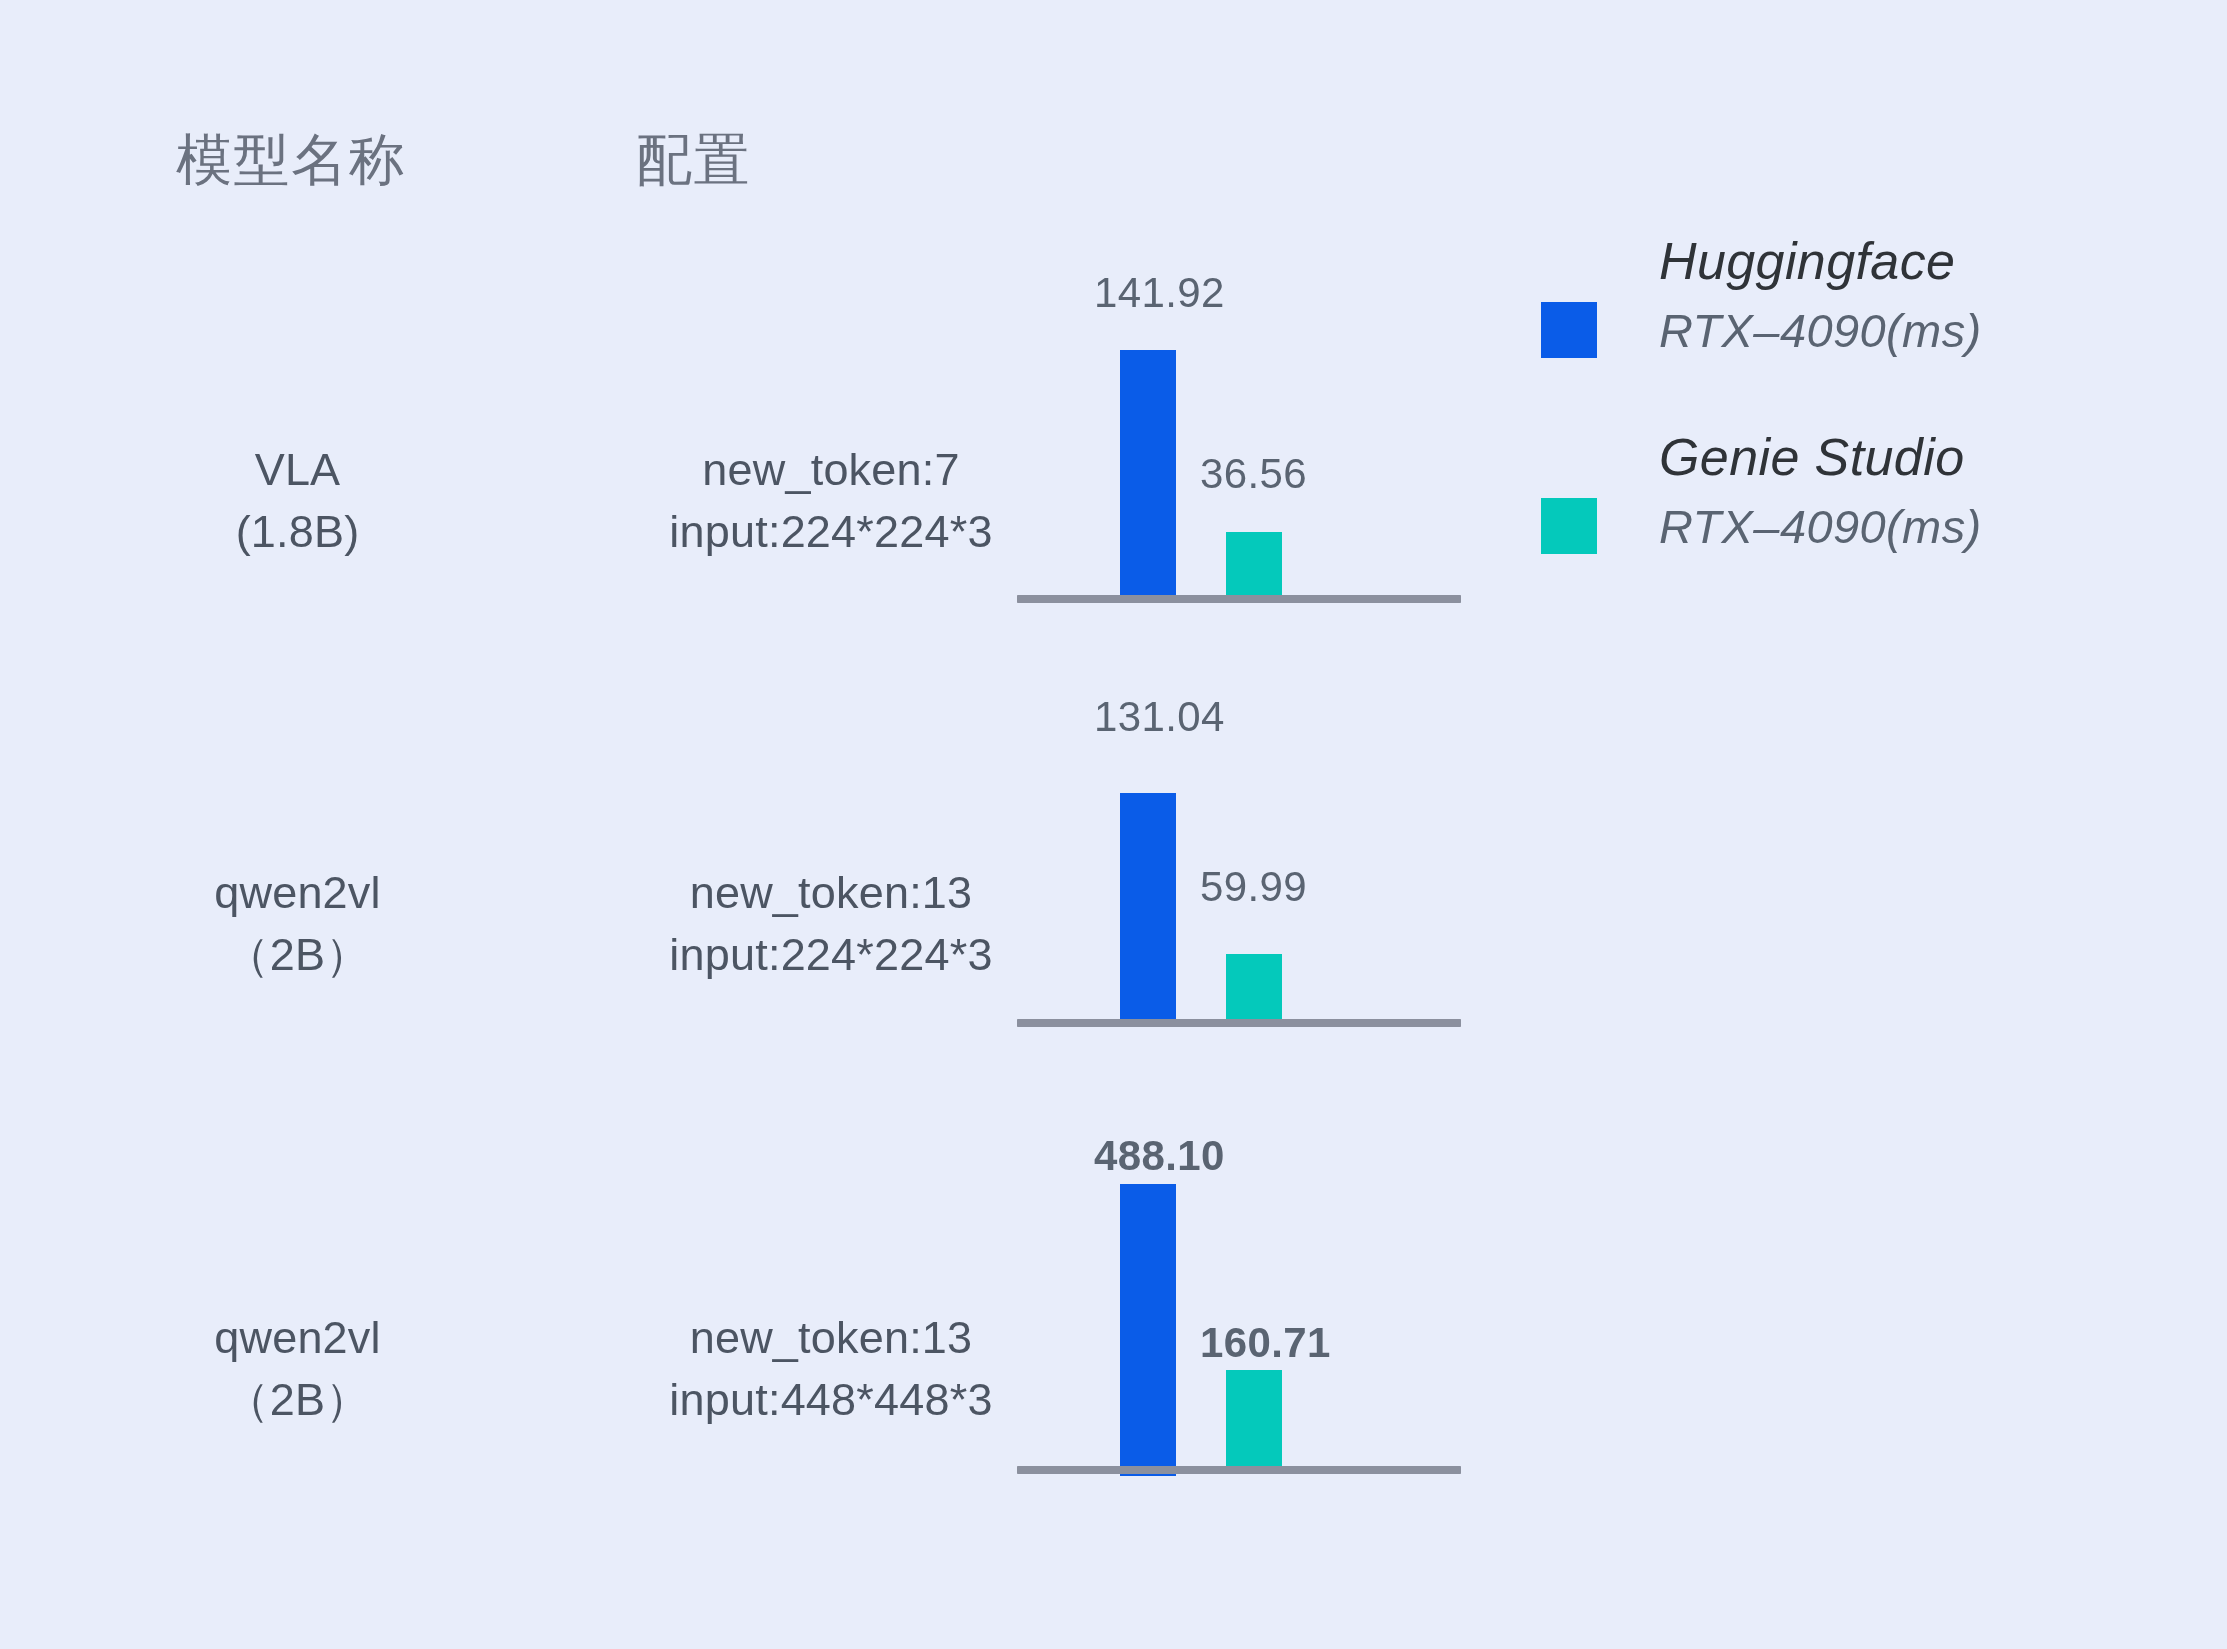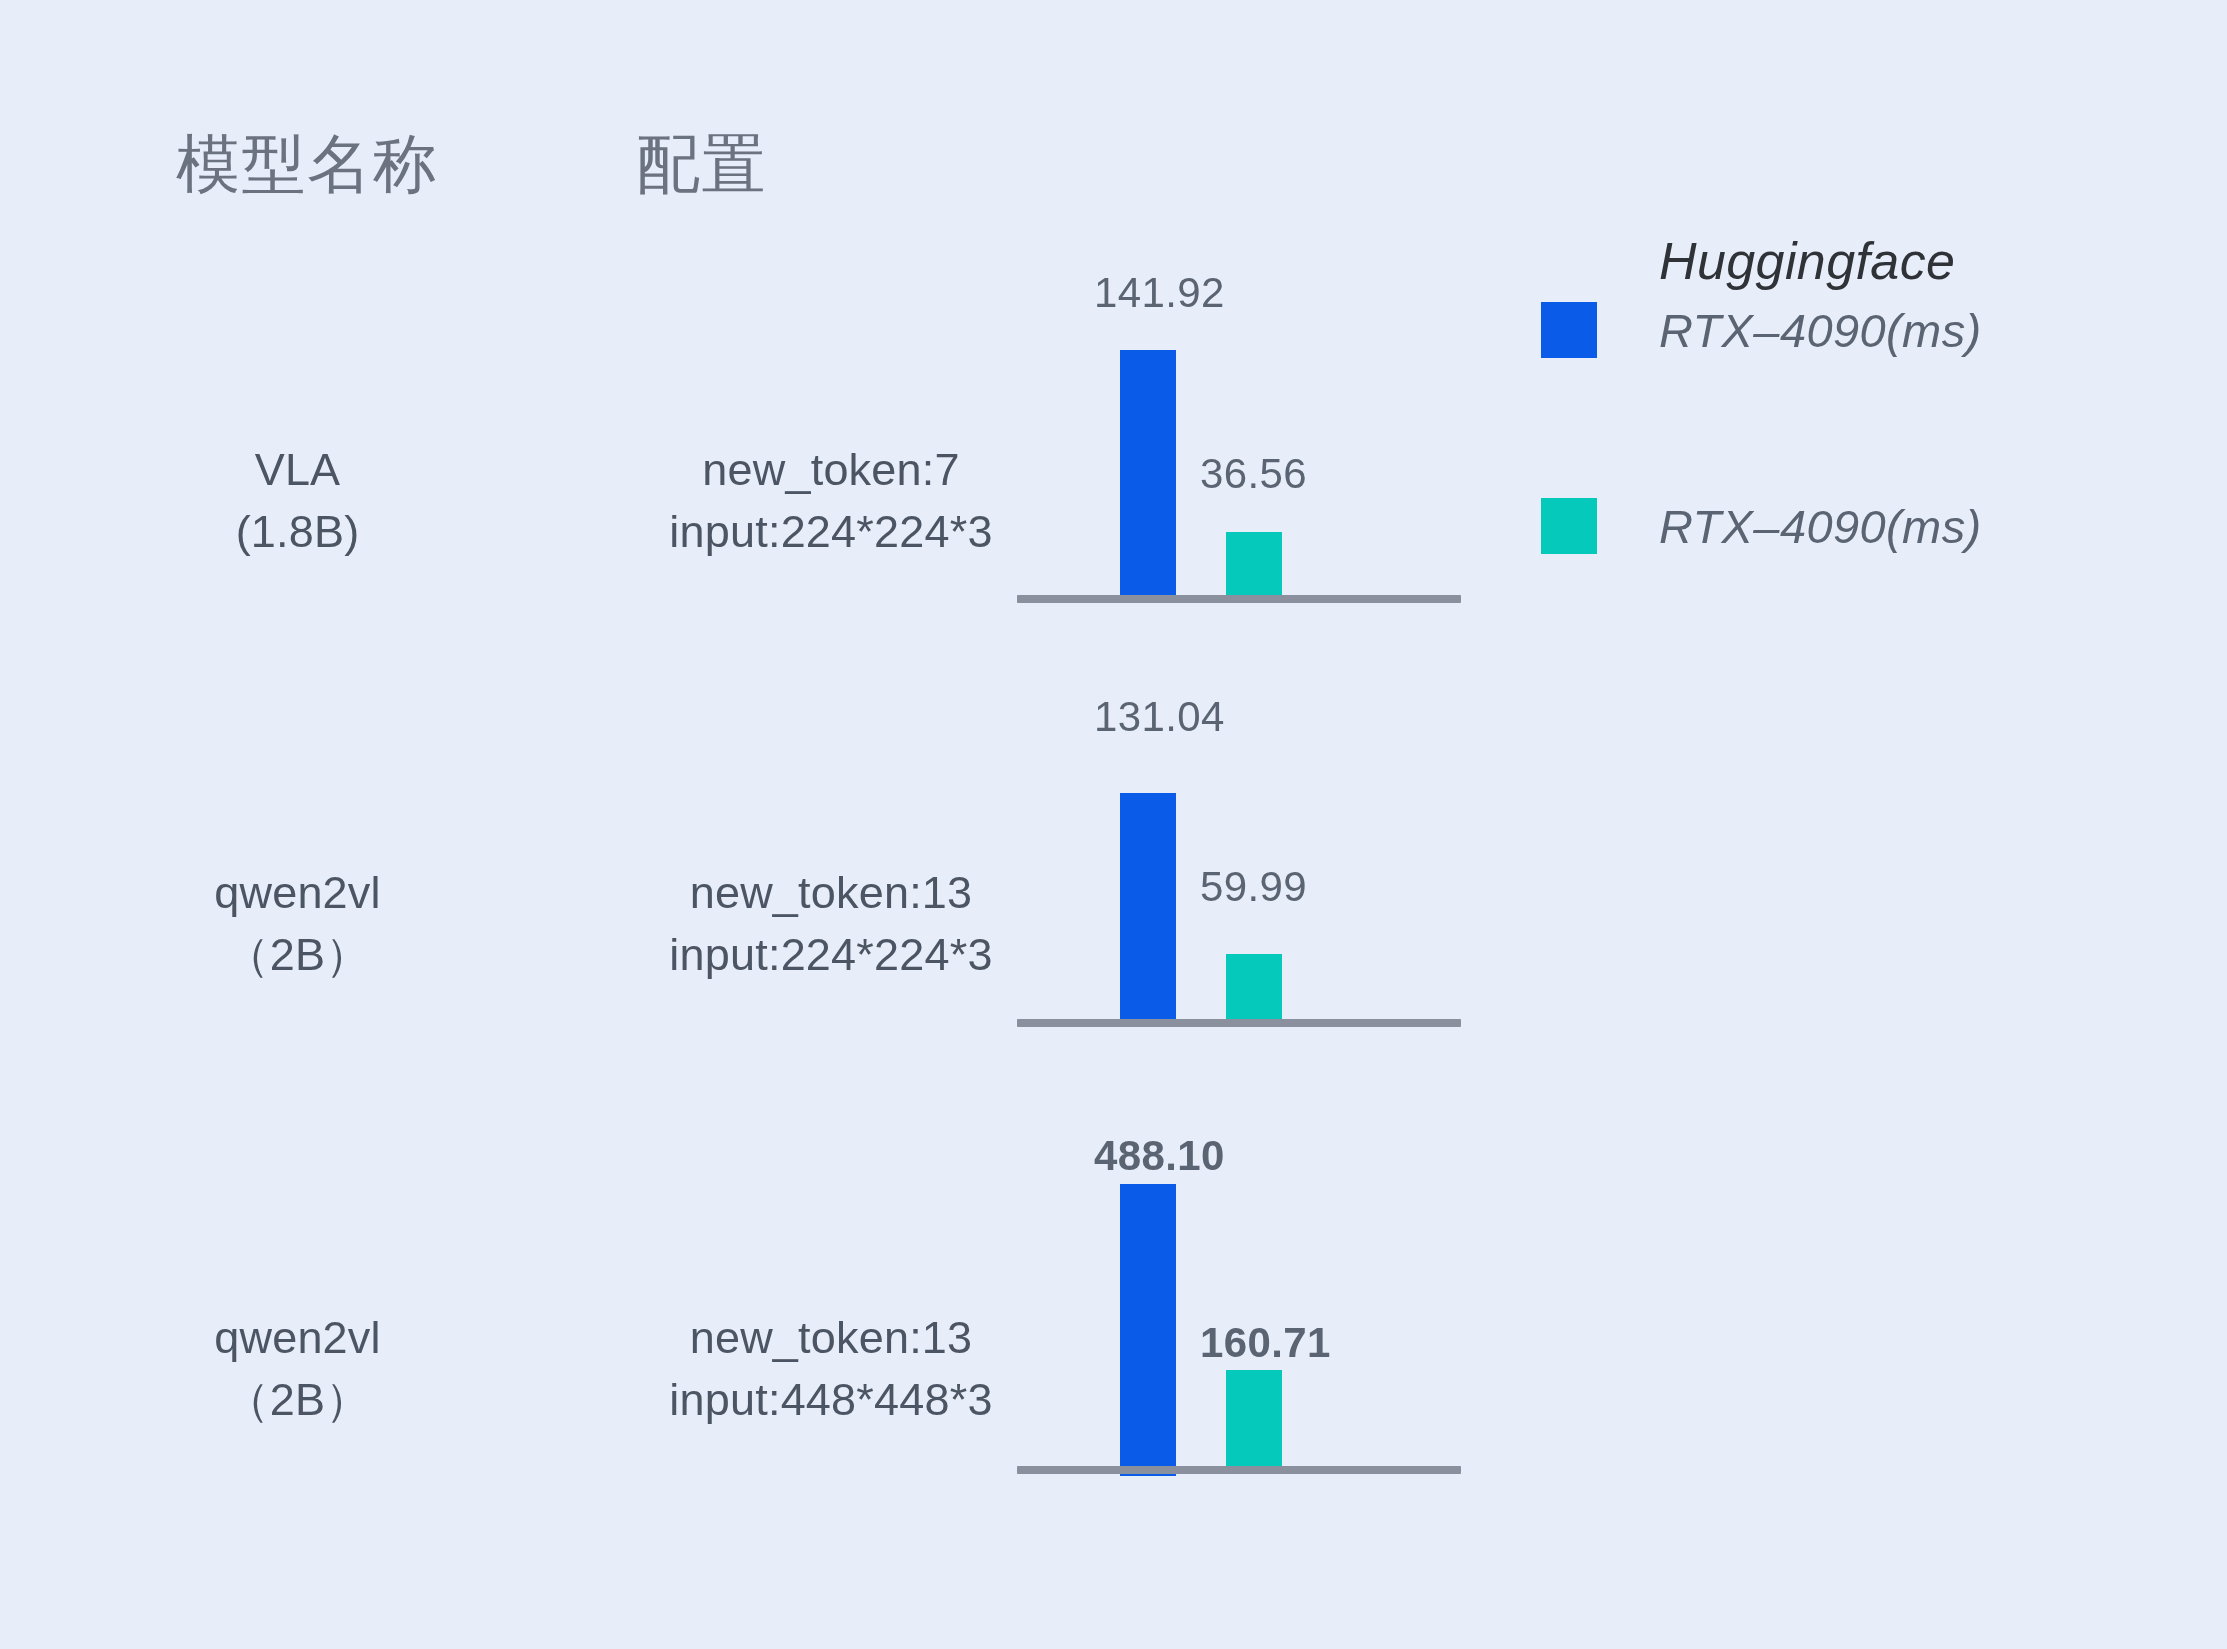--- a/index.html
+++ b/index.html
@@ -18,21 +18,21 @@
     position: relative;
     width: 2227px;
     height: 1649px;
     background: #e8edfa;
   }
 
   
   .col-header {
     position: absolute;
     color: #6b7280;
-    font-size: 64px;
+    font-size: 56px;
     font-weight: 500;
     letter-spacing: 1.6px;
     white-space: nowrap;
     line-height: 1;
   }
   #hdr-model  { left: 176px; top: 132px; }
   #hdr-config { left: 636px; top: 132px; }
 
   
   .row {
@@ -202,19 +202,20 @@
   <div id="legend">
 
     <div class="legend-item">
       <div class="legend-swatch hf"></div>
       <div class="legend-title">Huggingface</div>
       <div class="legend-sub">RTX–4090(ms)</div>
     </div>
 
     <div class="legend-item">
       <div class="legend-swatch gs"></div>
+      <div class="legend-title">Genie Studio</div>
       <div class="legend-sub">RTX–4090(ms)</div>
     </div>
 
   </div>
 
 </div>
 
 
 </body></html>

